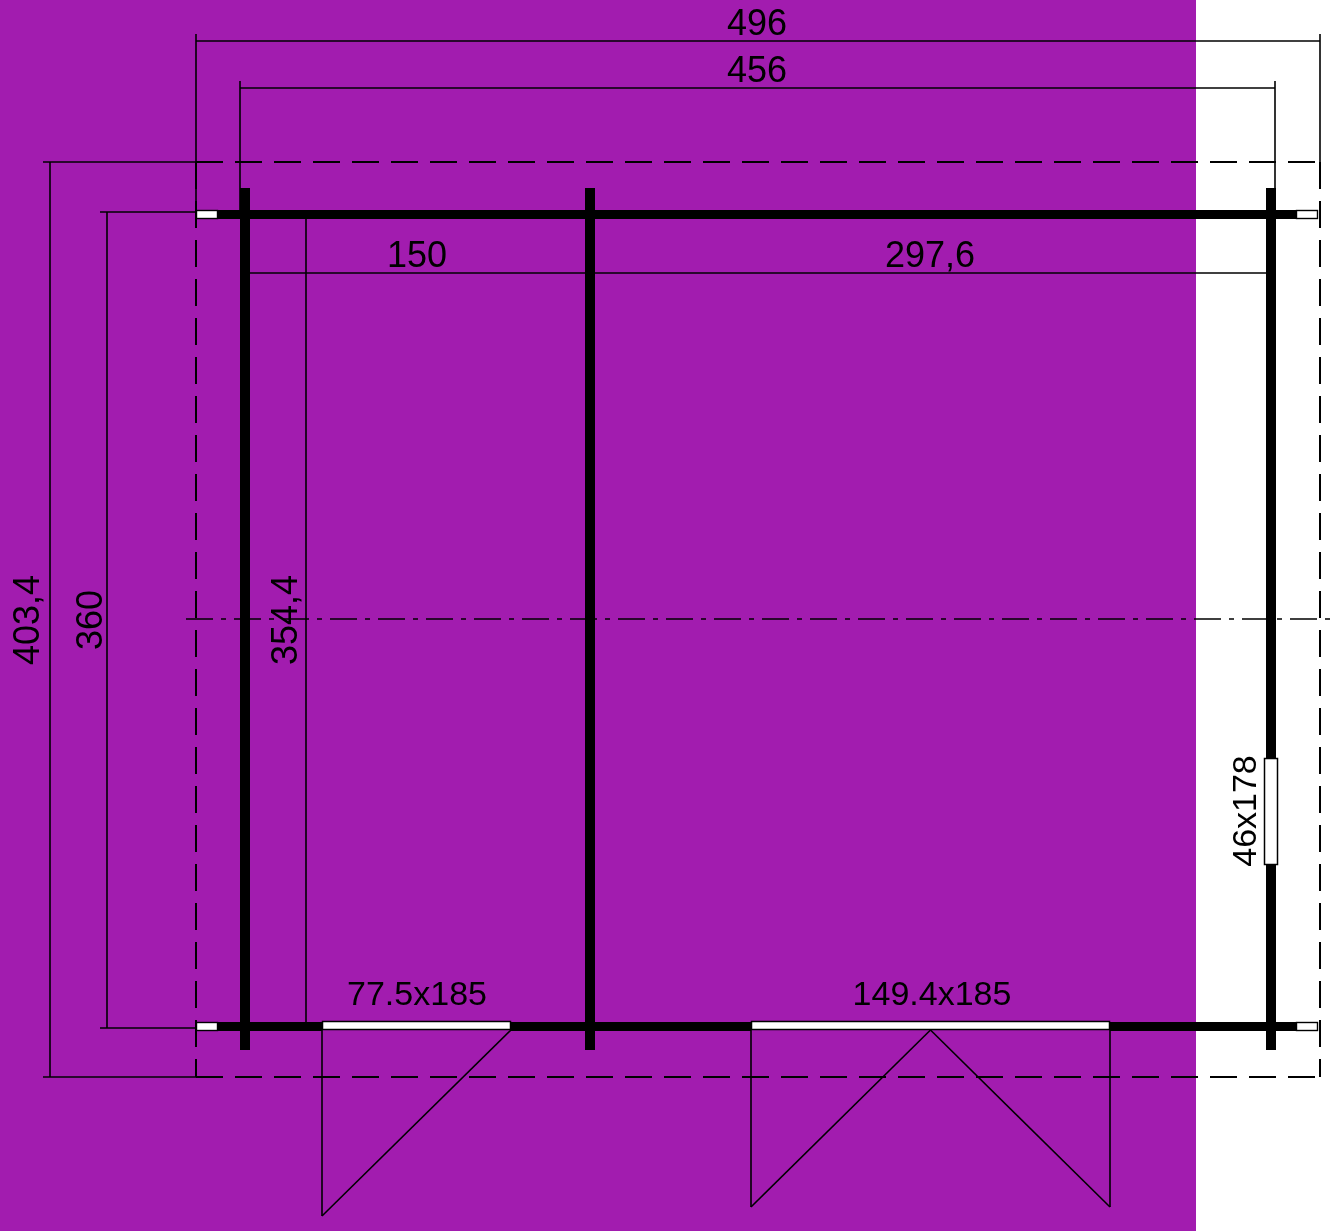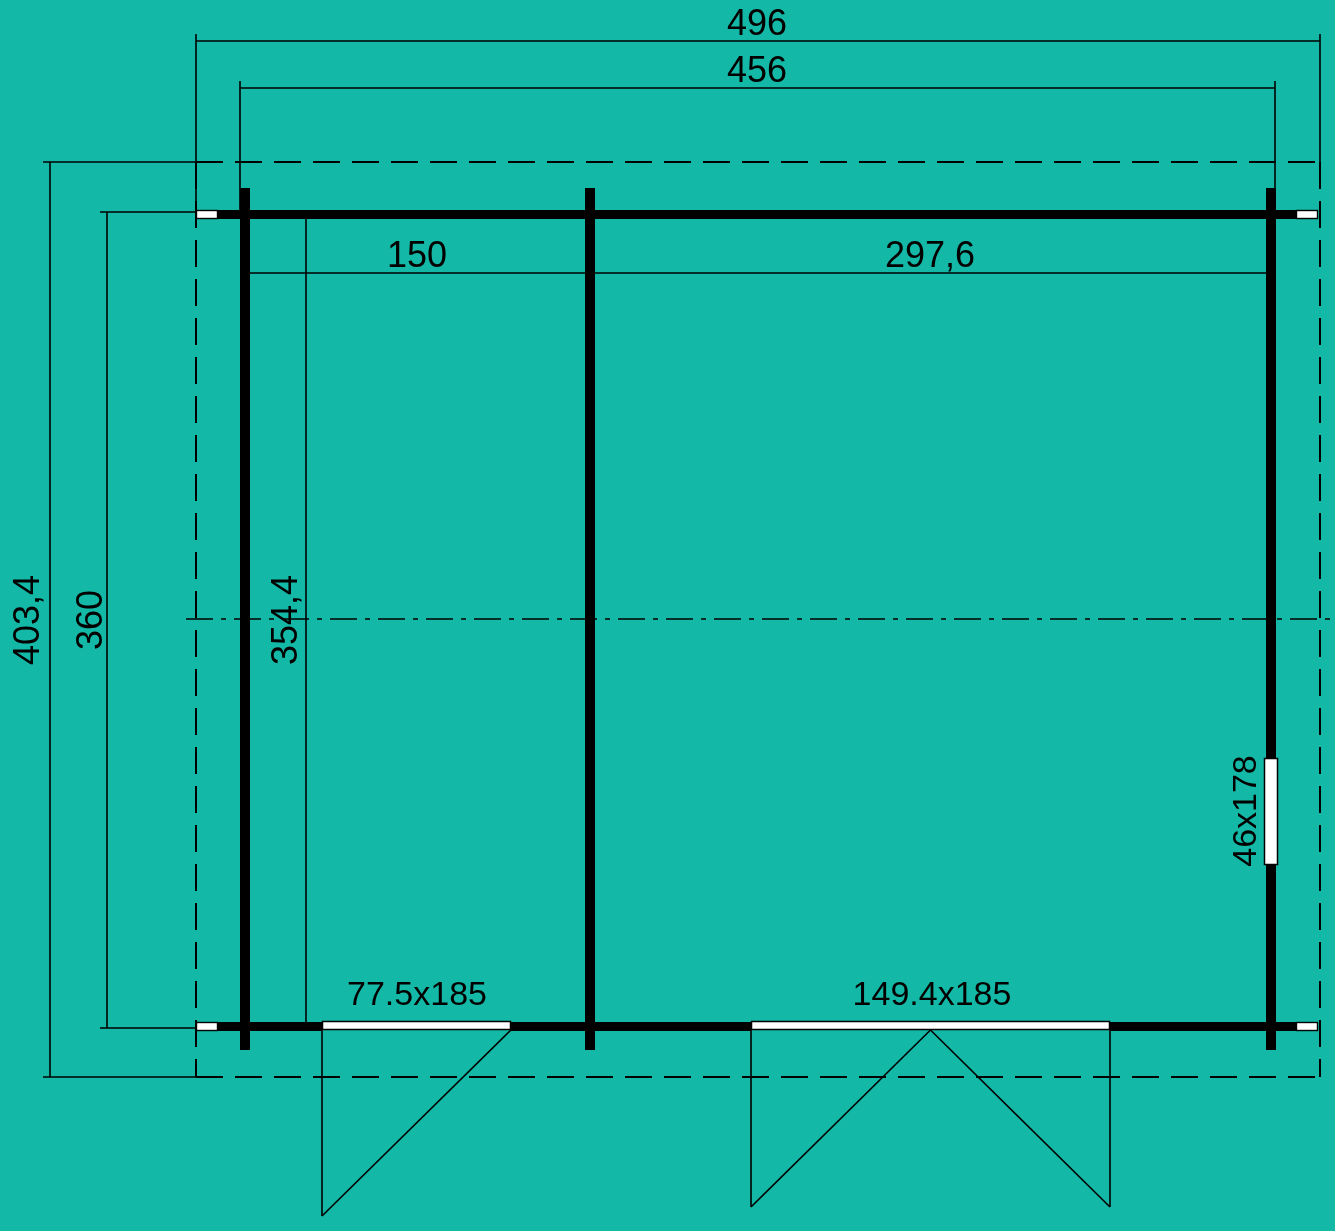--- a/index.html
+++ b/index.html
@@ -2,23 +2,23 @@
 <html><head>
 <meta charset="utf-8">
 <style>
   html, body {
     margin: 0;
     padding: 0;
     background: #ffffff;
   }
   .canvas {
     position: relative;
-    width: 1335px;
+    width: 1196px;
     height: 1231px;
-    background: #14b8a6;
+    background: #a21caf;
     font-family: "Liberation Sans", sans-serif;
   }
   svg { display: block; }
   .thin   { stroke: #000; stroke-width: 1.6; fill: none; }
   .dashed { stroke: #000; stroke-width: 2;   fill: none; stroke-dasharray: 27 12; }
   .cline  { stroke: #000; stroke-width: 1.6; fill: none; stroke-dasharray: 27 8 5 8; }
   .wall   { fill: #000; stroke: none; }
   .logend { fill: #fff; stroke: #000; stroke-width: 1.4; }
   .panel  { fill: #fff; stroke: #000; stroke-width: 1.5; }
   .dimtxt {

